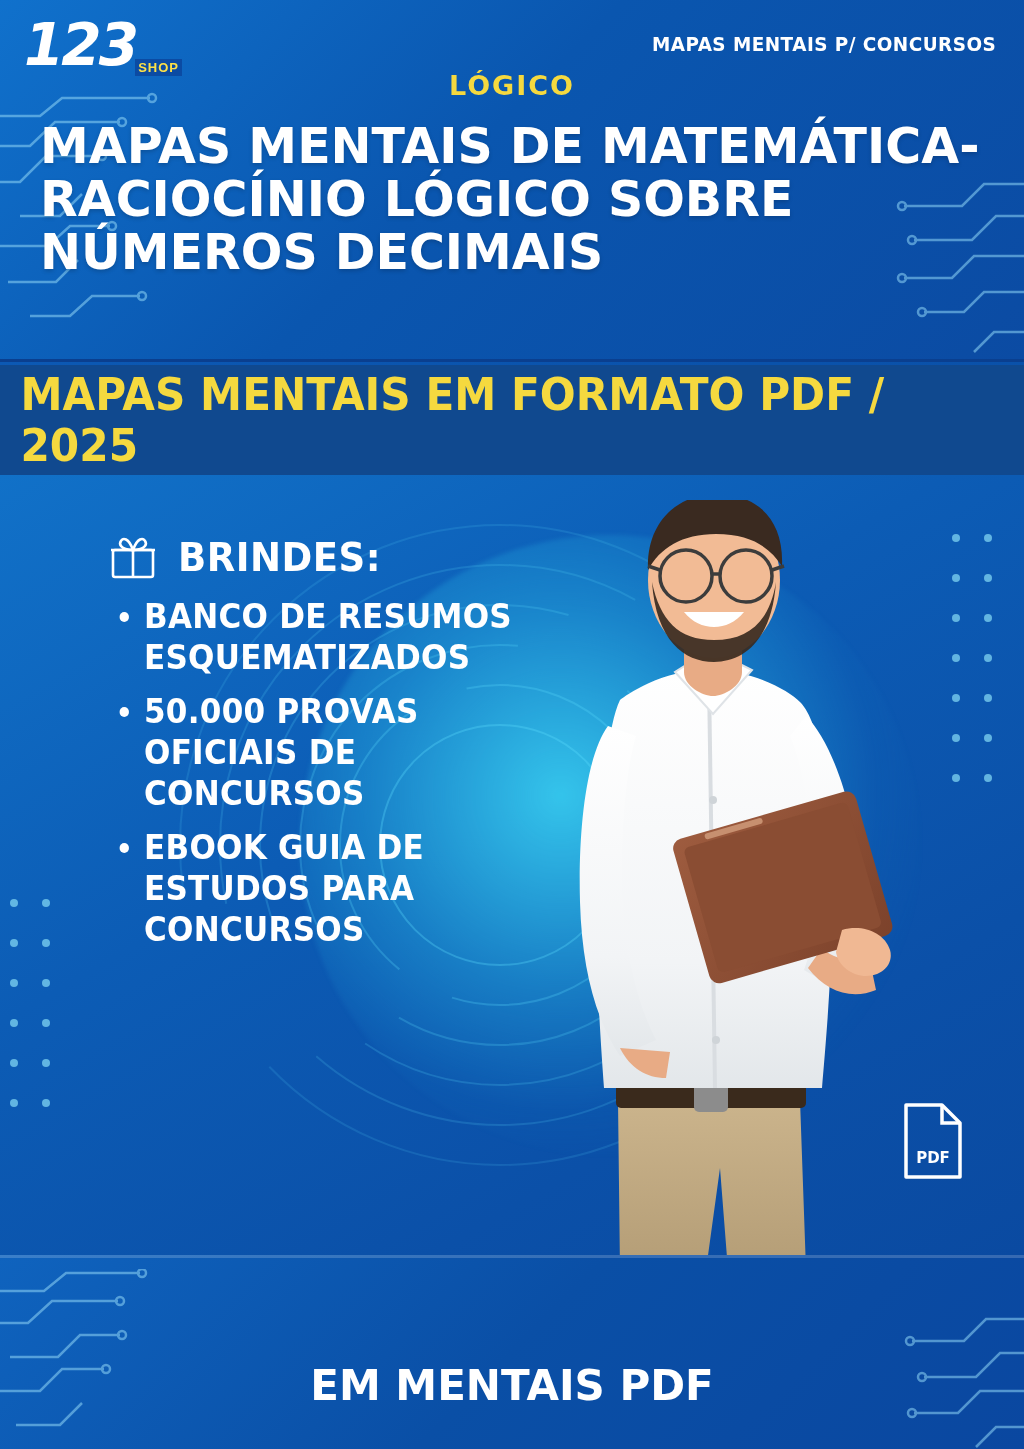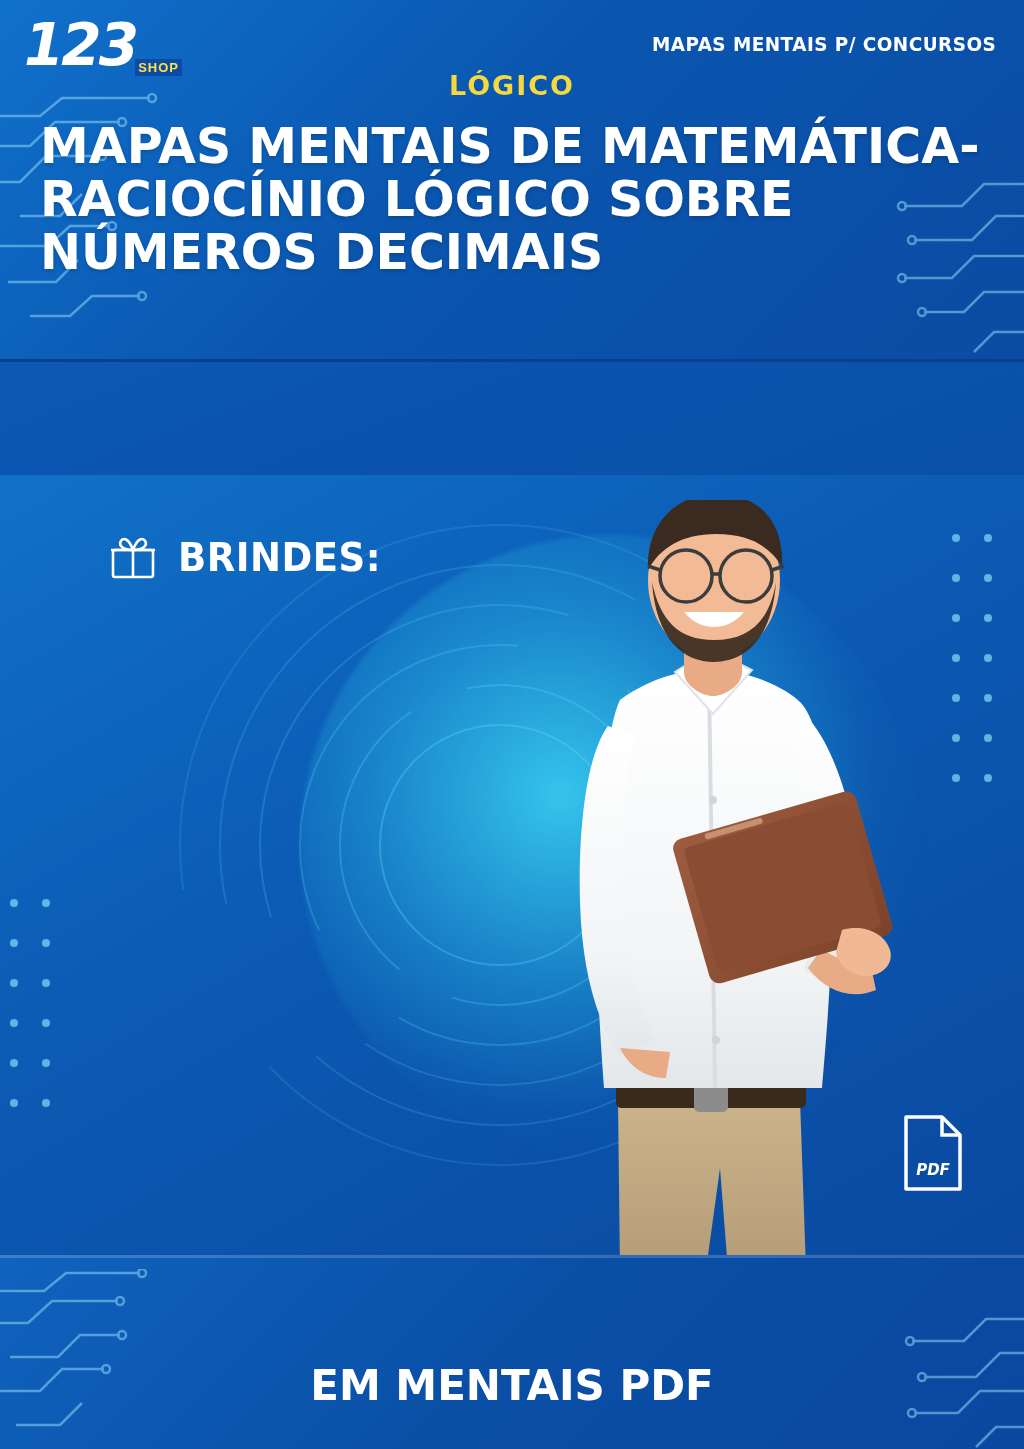--- a/index.html
+++ b/index.html
@@ -221,25 +221,24 @@
     top: 25px;
     width: 520px;
     height: 770px;
     z-index: 8;
   }
   .person svg { display:block; }
 
   .pdf-badge {
     position: absolute;
     right: 58px;
-    bottom: 62px;
+    bottom: 74px;
     width: 66px;
     height: 80px;
     z-index: 9;
-    font-style: italic;
   }
 
   
   .bottom-band {
     position: absolute;
     left: 0; top: 1255px;
     width: 1024px;
     height: 194px;
     background: linear-gradient(135deg, #0f63be 0%, #0a4fa6 50%, #0a47a0 100%);
     overflow: hidden;
@@ -305,20 +304,23 @@
       <div class="logo-sub">SHOP</div>
     </div>
 
     <div class="brand-tag">MAPAS MENTAIS P/ CONCURSOS</div>
 
     <div class="topico-label">LÓGICO</div>
 
     <div class="main-title">MAPAS MENTAIS DE MATEMÁTICA-RACIOCÍNIO LÓGICO SOBRE NÚMEROS DECIMAIS</div>
   </div>
 
+  <div class="sub-band">
+    <div class="sub-band-text">MAPAS MENTAIS EM FORMATO PDF / 2025</div>
+  </div>
 
   <div class="mid">
 
     <div class="glow"></div>
 
     <div class="rings">
       <svg width="700" height="700" viewBox="0 0 700 700" fill="none" stroke="#5fe0ff" stroke-width="2">
         <circle cx="350" cy="350" r="120" stroke-opacity="0.55"></circle>
         <circle cx="350" cy="350" r="160" stroke-opacity="0.45" stroke-dasharray="300 60"></circle>
         <circle cx="350" cy="350" r="200" stroke-opacity="0.4" stroke-dasharray="420 120"></circle>
@@ -374,20 +376,25 @@
           <svg width="46" height="44" viewBox="0 0 46 44" fill="none" stroke="#ffffff" stroke-width="2.6">
             <rect x="3" y="14" width="40" height="27" rx="2"></rect>
             <path d="M1 14 H45"></path>
             <path d="M23 14 V41"></path>
             <path d="M23 14 C23 14 14 14 11 10 C8.5 6.6 12 1.5 16 3.5 C20 5.5 23 14 23 14 Z"></path>
             <path d="M23 14 C23 14 32 14 35 10 C37.5 6.6 34 1.5 30 3.5 C26 5.5 23 14 23 14 Z"></path>
           </svg>
         </span>
         <span class="label">BRINDES:</span>
       </div>
+      <ul>
+        <li>BANCO DE RESUMOS ESQUEMATIZADOS</li>
+        <li>50.000 PROVAS OFICIAIS DE CONCURSOS</li>
+        <li>EBOOK GUIA DE ESTUDOS PARA CONCURSOS</li>
+      </ul>
     </div>
 
     <div class="person">
       <svg width="520" height="770" viewBox="0 0 520 770">
         <defs>
           <linearGradient id="shirt" x1="0" y1="0" x2="0" y2="1">
             <stop offset="0%" stop-color="#ffffff"></stop>
             <stop offset="70%" stop-color="#f2f4f6"></stop>
             <stop offset="100%" stop-color="#e3e7ea"></stop>
           </linearGradient>

